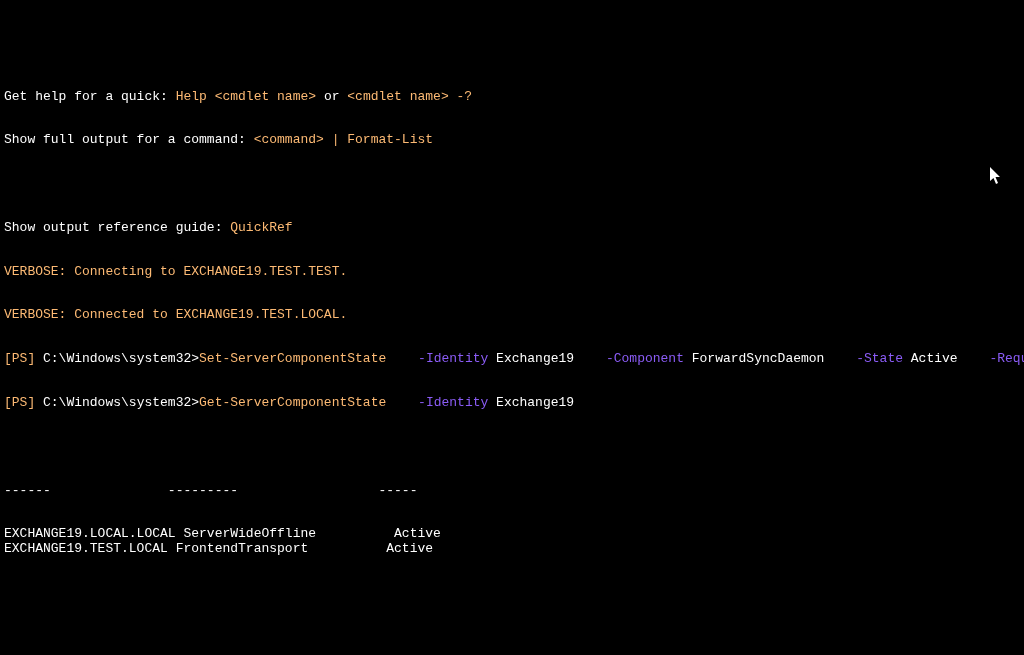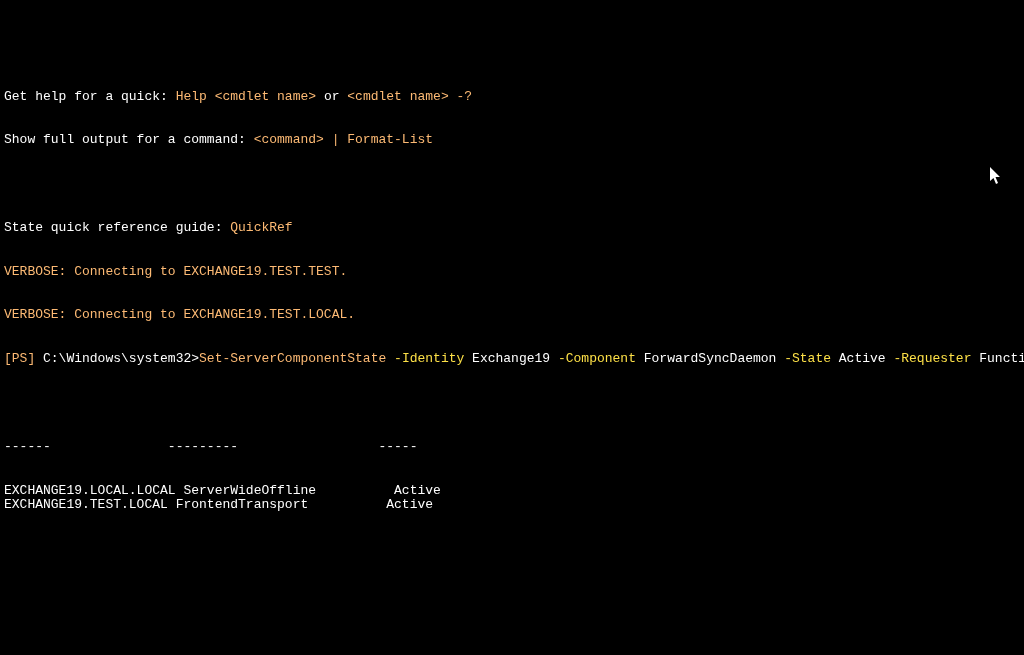--- a/index.html
+++ b/index.html
@@ -11,44 +11,45 @@
       line-height: 14.6px;
       width: 1024px;
       height: 655px;
       overflow: hidden;
       position: relative;
       white-space: pre;
     }
     .term { padding: 2px 4px 0 4px; }
     .line { white-space: pre; }
     .yellow { color: #fdba74; }
-    .gray { color: #fde047; }
+    .gray { color: #8b5cf6; margin-left: 24px; }
     .white { color: #ffffff; }
     .cursor {
       position: absolute;
       left: 973px;
       top: 152px;
       color: #fff;
       font-size: 14px;
       pointer-events: none;
     }
   </style>
 </head>
 <body>
 
 
 
 <div class="term">
   <div class="line"><span class="white">Get help for a quick: </span><span class="yellow">Help &lt;cmdlet name&gt;</span><span class="white"> or </span><span class="yellow">&lt;cmdlet name&gt; -?</span></div>
   <div class="line"><span class="white">Show full output for a command: </span><span class="yellow">&lt;command&gt; | Format-List</span></div>
   <div class="line">&nbsp;</div>
-  <div class="line"><span class="white">State quick reference guide: </span><span class="yellow">QuickRef</span></div>
+  <div class="line"><span class="white">Show output reference guide: </span><span class="yellow">QuickRef</span></div>
   <div class="line yellow">VERBOSE: Connecting to EXCHANGE19.TEST.TEST.</div>
-  <div class="line yellow">VERBOSE: Connecting to EXCHANGE19.TEST.LOCAL.</div>
+  <div class="line yellow">VERBOSE: Connected to EXCHANGE19.TEST.LOCAL.</div>
   <div class="line"><span class="yellow">[PS] </span><span class="white">C:\Windows\system32&gt;</span><span class="yellow">Set-ServerComponentState </span><span class="gray">-Identity </span><span class="white">Exchange19 </span><span class="gray">-Component </span><span class="white">ForwardSyncDaemon </span><span class="gray">-State </span><span class="white">Active </span><span class="gray">-Requester </span><span class="white">Functional</span></div>
+  <div class="line"><span class="yellow">[PS] </span><span class="white">C:\Windows\system32&gt;</span><span class="yellow">Get-ServerComponentState </span><span class="gray">-Identity </span><span class="white">Exchange19</span></div>
   <div class="line">&nbsp;</div>
   <div class="line white" id="table-sep">------               ---------                  -----</div>
   <div id="rows"><div class="line white">EXCHANGE19.LOCAL.LOCAL ServerWideOffline          Active</div><div class="line white">EXCHANGE19.TEST.LOCAL FrontendTransport          Active</div></div>
 </div>
 
 <div class="cursor">
   <svg width="12" height="18" viewBox="0 0 12 18">
       <path d="M0 0 L0 14 L3.5 11 L6 17 L8 16 L5.5 10 L10 10 Z" fill="#fff"></path>
     </svg>
 </div>

